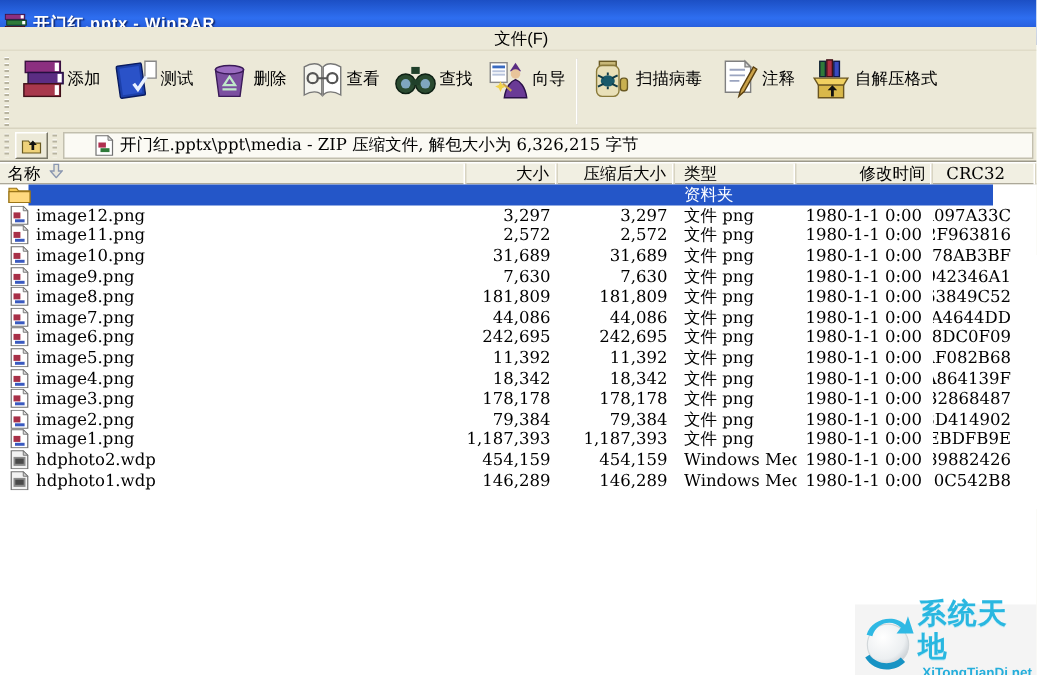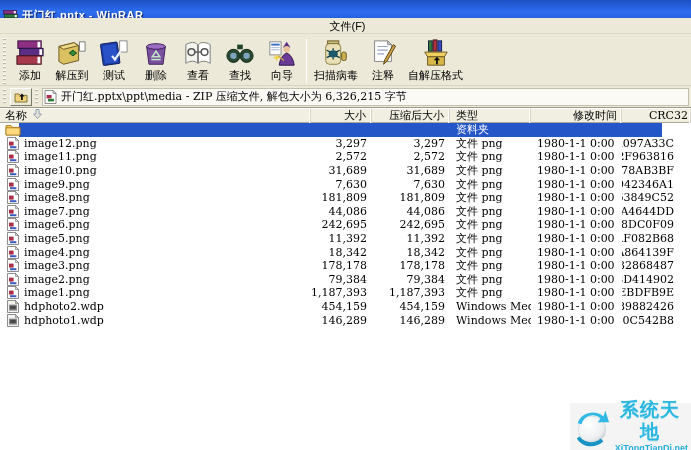--- a/index.html
+++ b/index.html
@@ -29,41 +29,41 @@
 
   
   .toolbar {
     position:absolute; left:0; top:34px; width:691px; height:52px;
     background:#ece9d8; display:flex; align-items:flex-start; padding-top:2px;
     border-bottom:1px solid #d8d4c0;
   }
   .tb-handle { width:7px; height:46px; margin:2px 1px 0 1px;
     background:repeating-linear-gradient(180deg,#fff 0 1px,#b8b4a0 1px 2px, transparent 2px 4px);
     background-size:3px 4px; background-repeat:repeat-y; background-position:2px 0; }
-  .tbtn { display:flex; flex-direction:column; align-items:center; justify-content:center;
+  .tbtn { display:flex; align-items:center; justify-content:center;
     min-width:42px; padding:1px 3px 2px 3px; border:1px solid transparent; cursor:default; }
   .tbtn .ticon { width:32px; height:31px; display:flex; align-items:center; justify-content:center; }
   .tbtn .tlabel { font-size:11px; color:#000; line-height:13px; white-space:nowrap; }
   .tsep { width:1px; height:44px; background:#b8b4a4; border-right:1px solid #fff; margin:3px 3px 0 3px; }
 
   
   .addressbar {
     position:absolute; left:0; top:86px; width:691px; height:22px;
     background:#ece9d8; display:flex; align-items:center;
     border-bottom:1px solid #9c998a;
   }
   .ab-handle { width:6px; height:16px; margin:0 2px;
     background:repeating-linear-gradient(180deg,#fff 0 1px,#b8b4a0 1px 2px, transparent 2px 4px);
     background-size:3px 4px; background-repeat:repeat-y; background-position:1px 0; }
   .up-button { width:22px; height:18px; background:#ece9d8;
     border-top:1px solid #fff; border-left:1px solid #fff;
     border-right:1px solid #7a7868; border-bottom:1px solid #7a7868;
     display:flex; align-items:center; justify-content:center; cursor:default; }
   .path-field { flex:1; height:18px; margin-right:2px; background:#fbfaf4;
-    border:1px solid #c2bfae; display:flex; align-items:center; gap:4px; padding-left:1px; }
+    border:1px solid #c2bfae; display:flex; align-items:center; gap:4px; padding-left:20px; }
   .path-text { font-size:11px; color:#000; white-space:nowrap; overflow:hidden;
     font-family:"DejaVu Serif", serif; }
 
   
   .listheader {
     position:absolute; left:0; top:108px; width:691px; height:15px;
     background:#f1efe2; display:flex;
     border-top:1px solid #fff; border-bottom:1px solid #aca899;
   }
   .hcell { height:14px; font-size:11px; line-height:13px; color:#000;
@@ -73,21 +73,21 @@
   .hcell .hl { white-space:nowrap; }
 
   
   .col-name     { width:311px; justify-content:flex-start; padding-left:5px; }
   .col-size     { width:61px;  justify-content:flex-end;  padding-right:5px; }
   .col-packed   { width:78px;  justify-content:flex-end;  padding-right:5px; }
   .col-type     { width:81px;  justify-content:flex-start; padding-left:6px; }
   .col-modified { width:91px;padding-left:20px;  }
   .col-crc      { width:69px;  justify-content:flex-end; }
   .hcell.col-modified { justify-content:flex-end; padding-right:4px; }
-  .hcell.col-crc      { padding-right:2px; }
+  .hcell.col-crc      { padding-right:20px; }
 
   .sort-icon { margin-left:6px; width:9px; height:10px; display:inline-block; }
 
   
   .filelist { position:absolute; left:0; top:123px; width:691px; height:327px; background:#fff; }
   .row { display:flex; height:13.6px; align-items:center; position:relative; cursor:default;
     font-family:"DejaVu Serif", serif; }
   .cell { font-size:11px; line-height:13px; color:#000; white-space:nowrap; overflow:hidden;
     display:flex; align-items:center; height:13.6px; }
   .cell.col-modified { justify-content:flex-start; padding-left:6px; }
@@ -97,21 +97,21 @@
   .row.selected::before { content:""; position:absolute; left:19px; top:0; width:643px; height:13.6px;
     background:#2456c8; z-index:1; }
   .row.selected .cell { color:#fff; position:relative; z-index:2; }
 
   
   .watermark { position:absolute; left:570px; top:403px; width:121px; height:47px;
     background:#f4f4f4; display:flex; align-items:center; padding:2px 3px; }
   .wm-logo { width:38px; height:40px; flex:0 0 38px; }
   .wm-texts { display:flex; flex-direction:column; align-items:center; margin-left:1px; }
   .wm-title { font-size:19px; font-weight:bold; color:#29b7e0; line-height:22px; letter-spacing:1px;
-    text-shadow:0 1px 0 #bfe9f5;text-align:center; }
+    text-shadow:0 1px 0 #bfe9f5; }
   .wm-sub { font-size:9px; font-weight:bold; color:#25aedb; line-height:11px; align-self:flex-end; }
 </style>
 </head>
 <body>
 
 <div class="window">
 
   <div class="titlebar">
     <span class="ticon16">
       <svg viewBox="0 0 15 13" width="15" height="13">
@@ -142,31 +142,20 @@
           <svg viewBox="0 0 32 31" width="30" height="29">
             <rect x="3" y="2" width="25" height="8" fill="#8c2f80" stroke="#3a1040"></rect>
             <rect x="24" y="3" width="3" height="6" fill="#fff"></rect>
             <rect x="5" y="10" width="25" height="8" fill="#5b2d83" stroke="#241040"></rect>
             <rect x="26" y="11" width="3" height="6" fill="#fff"></rect>
             <rect x="2" y="18" width="26" height="9" fill="#a8384c" stroke="#401018"></rect>
             <rect x="24" y="19" width="3" height="7" fill="#fff"></rect>
           </svg>
         </span>
         <span class="tlabel">添加</span>
-      </div>
-      <div class="tbtn">
-        <span class="ticon">
-          <svg viewBox="0 0 32 31" width="30" height="29">
-            <path d="M24 3 h6 v10 h-6 z" fill="#fff" stroke="#777"></path>
-            <path d="M2 8 l16 -4 5 3 v16 l-16 4 -5 -3 z" fill="#d9c060" stroke="#6a5520"></path>
-            <path d="M2 8 l16 -4 5 3 -16 4 z" fill="#efdc8a" stroke="#6a5520"></path>
-            <path d="M13 15 l4 -3 4 3 -4 3 z" fill="#2f8a3a" stroke="#14401a"></path>
-          </svg>
-        </span>
-        <span class="tlabel">解压到</span>
       </div>
       <div class="tbtn">
         <span class="ticon">
           <svg viewBox="0 0 32 31" width="30" height="29">
             <path d="M22 2 h8 v12 h-8 z" fill="#fff" stroke="#888"></path>
             <g transform="rotate(-8 14 16)">
               <rect x="3" y="4" width="18" height="23" rx="1" fill="#1c3fa8" stroke="#0a1c60"></rect>
               <rect x="5" y="6" width="14" height="19" fill="#2a52c8"></rect>
             </g>
             <path d="M14 18 l3 4 6 -9" stroke="#e8f0ff" stroke-width="2.4" fill="none"></path>

